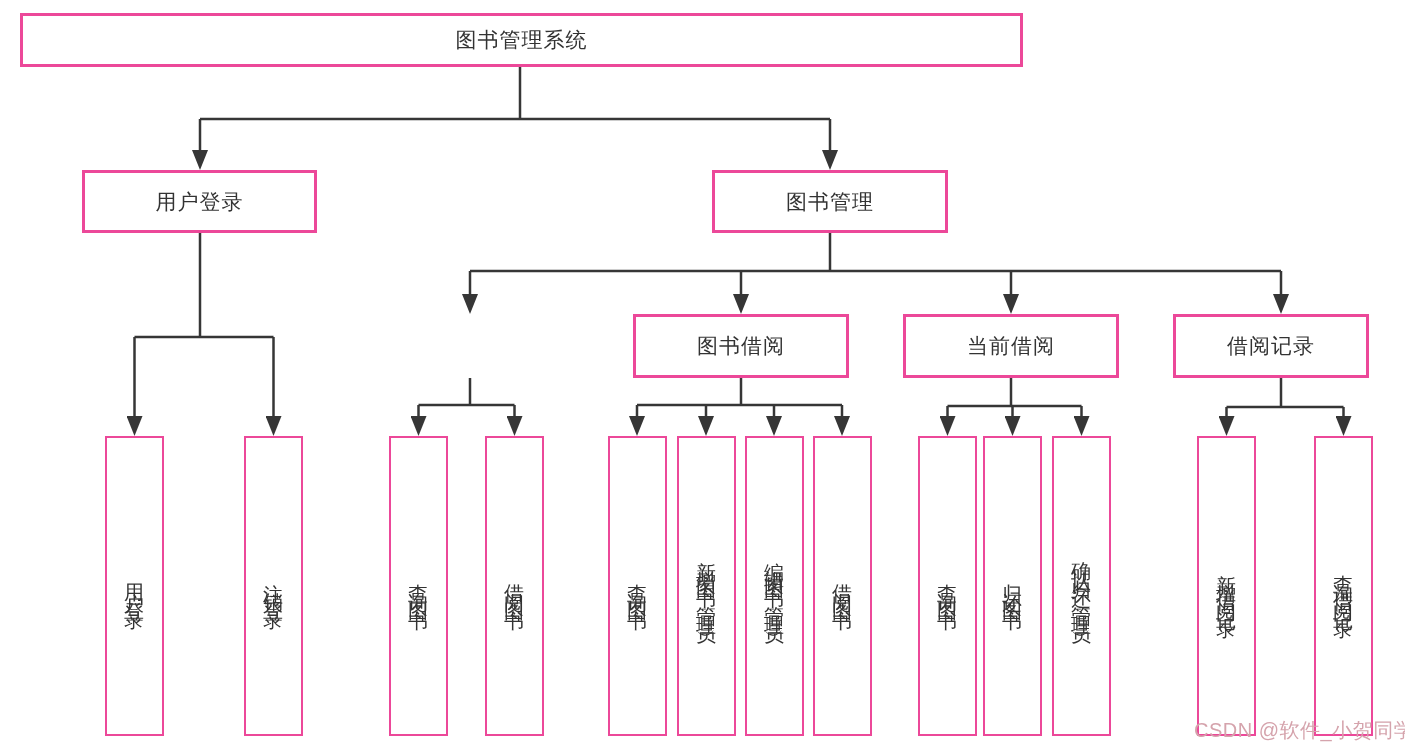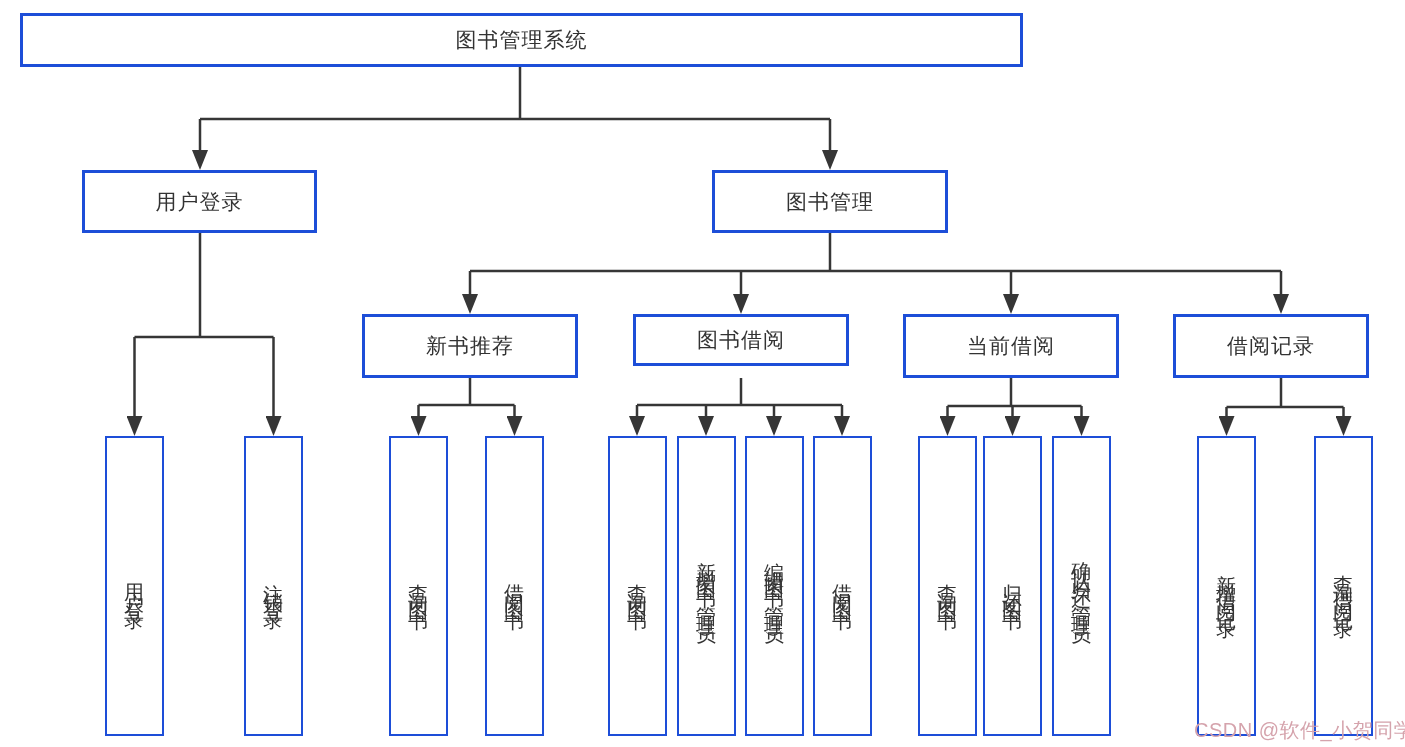--- a/index.html
+++ b/index.html
@@ -19,21 +19,21 @@
   #connectors {
     position: absolute;
     left: 0;
     top: 0;
     width: 1405px;
     height: 747px;
   }
   .box {
     position: absolute;
     background: #ffffff;
-    border: 3px solid #1d4ed8;
+    border: 3px solid #ec4899;
     box-sizing: border-box;
     display: flex;
     align-items: center;
     justify-content: center;
     font-size: 21px;
     letter-spacing: 1px;
     color: #333333;
     z-index: 2;
   }
   .leaf {
@@ -118,24 +118,21 @@
     <span>图书管理系统</span>
   </div>
 
   <div class="box" style="left:82px; top:170px; width:235px; height:63px;">
     <span>用户登录</span>
   </div>
   <div class="box" style="left:712px; top:170px; width:236px; height:63px;font-family:Liberation Mono, monospace;">
     <span>图书管理</span>
   </div>
 
-  <div class="box" style="left:362px; top:314px; width:216px; height:64px;">
-    <span>新书推荐</span>
-  </div>
-  <div class="box" style="left:633px; top:314px; width:216px; height:52px;">
+  <div class="box" style="left:633px; top:314px; width:216px; height:64px;">
     <span>图书借阅</span>
   </div>
   <div class="box" style="left:903px; top:314px; width:216px; height:64px;">
     <span>当前借阅</span>
   </div>
   <div class="box" style="left:1173px; top:314px; width:196px; height:64px;">
     <span>借阅记录</span>
   </div>
 
   <div class="box leaf" style="left:105px; top:436px; width:59px; height:300px;">

